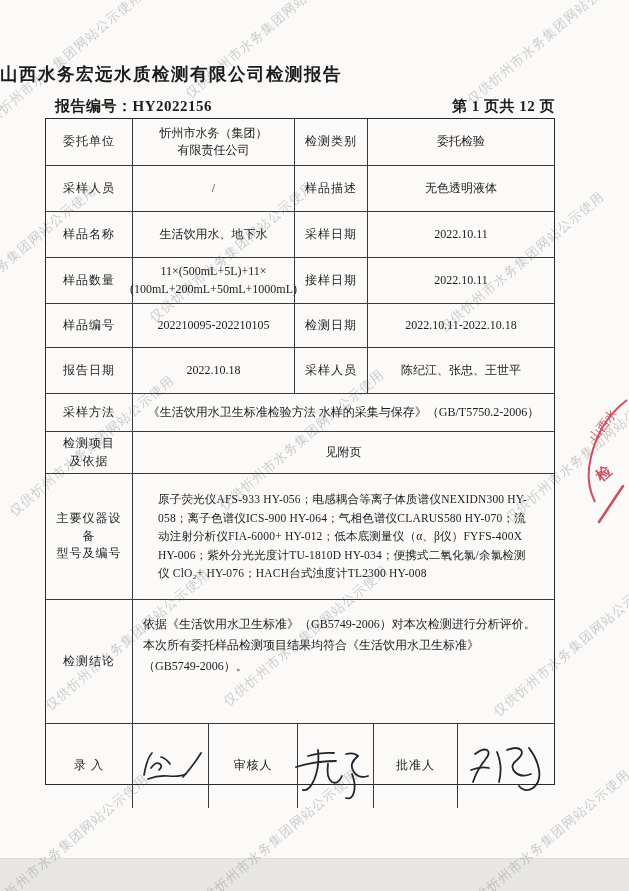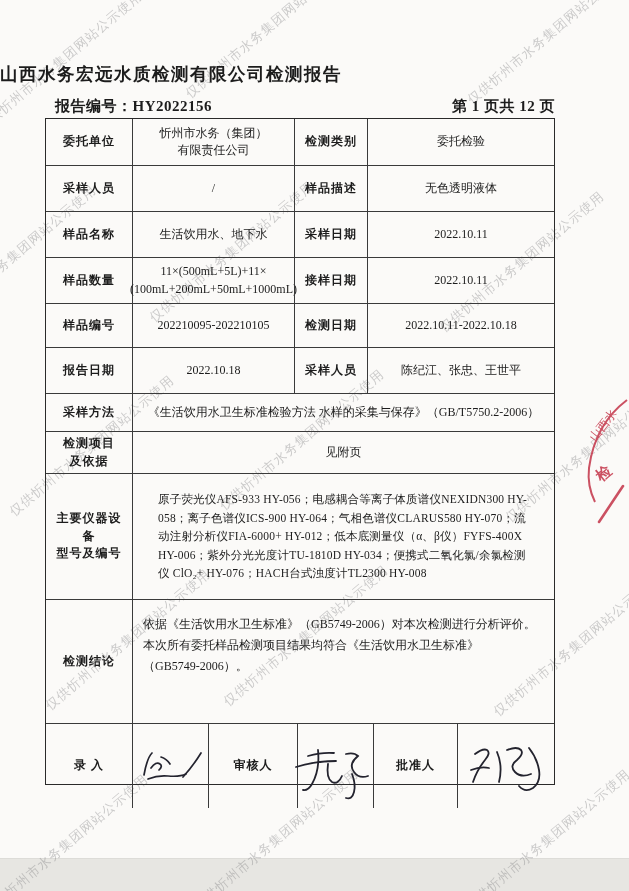--- a/index.html
+++ b/index.html
@@ -40,21 +40,21 @@
   .row + .row { border-top:1px solid #3a3a3a; }
   .cols4 { grid-template-columns:86px 162px 73px 1fr; }
   .cols2 { grid-template-columns:86px 1fr; }
   .cols6 { grid-template-columns:86px 76px 89px 76px 84px 1fr; }
   .cell {
     display:flex; align-items:center; justify-content:center;
     text-align:center; padding:2px 5px; font-size:12px; line-height:1.45;
     overflow:visible; position:relative;
   }
   .cell + .cell { border-left:1px solid #3a3a3a; }
-  .lab { font-weight:bold; letter-spacing:1px; }
+  .lab { font-weight:normal; letter-spacing:1px; }
   .preline { white-space:pre-line; }
   .left { justify-content:flex-start; text-align:left; }
   .instr { font-size:11.5px; line-height:1.62; padding:6px 25px; letter-spacing:0.2px; }
   .concl { font-size:12px; line-height:1.75; padding:6px 10px; align-items:flex-start; padding-top:14px; }
   .sig-cell svg { overflow:visible; }
   
   .stamp { position:absolute; right:0; top:390px; z-index:3; opacity:0.88; }
 </style>
 </head>
 <body>

